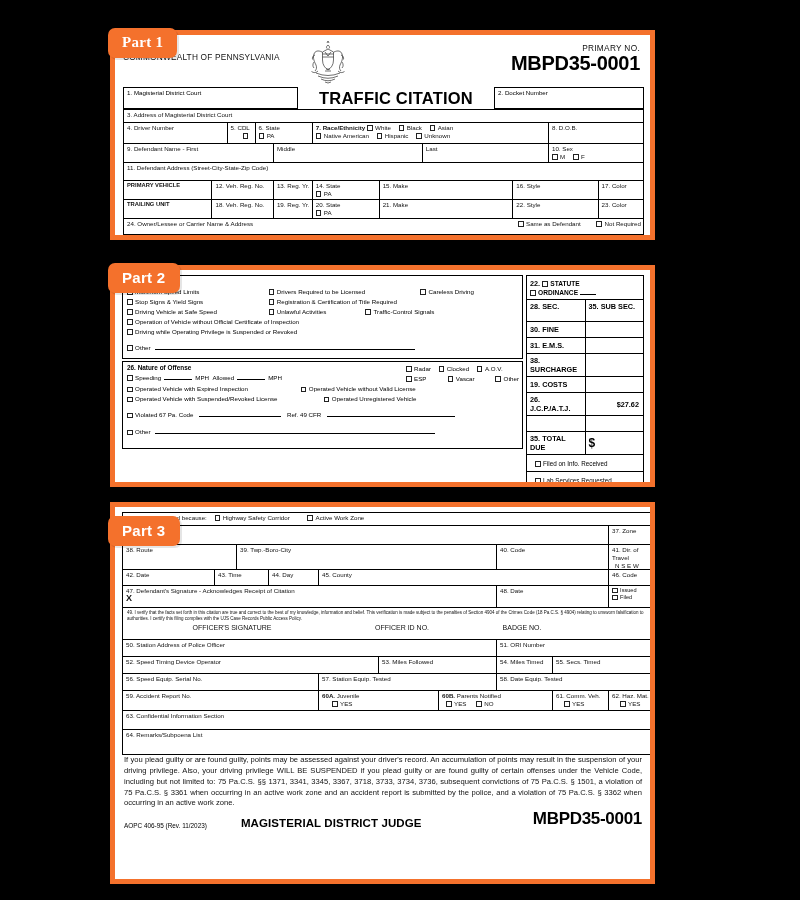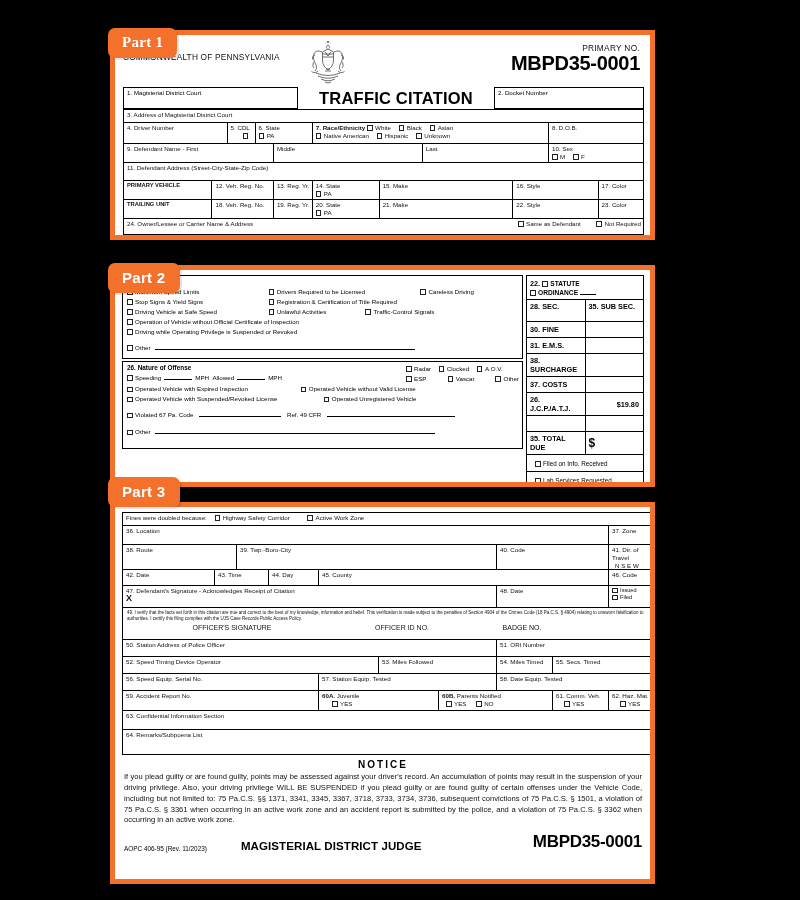--- a/index.html
+++ b/index.html
@@ -38,21 +38,21 @@
     letter-spacing:.3px;
     box-shadow:2px 2px 0 rgba(0,0,0,.10);
   }
 
   #part1 { left:110px; top:30px;  width:545px; height:210px; }
   #part2 { left:110px; top:265px; width:545px; height:222px; }
   #part3 { left:110px; top:502px; width:545px; height:382px; }
 
   #badge1 { left:108px; top:28px;font-family:Liberation Serif, serif; }
   #badge2 { left:108px; top:263px; }
-  #badge3 { left:108px; top:477px; }
+  #badge3 { left:108px; top:516px; }
 
   
   .frm { width:100%; border-collapse:collapse; table-layout:fixed; }
   .frm td {
     border:1px solid #000;
     vertical-align:top;
     padding:1px 2px 0 3px;
     font-size:6.2px;
     line-height:1.25;
     height:13px;
@@ -108,21 +108,21 @@
 
   
   .p3wrap { padding:5px 6px 5px 7px; }
   .dbl { font-size:6.3px; padding:2px 3px; }
   .sigx { font-weight:bold; font-size:9px; line-height:.8; }
   .verify { font-size:4.5px; line-height:1.3; }
   .sigcols { display:flex; font-size:7px; font-weight:normal; margin-top:2px; }
 
   .notice { text-align:center; font-size:10px; font-weight:bold; letter-spacing:2px; margin:4px 0 2px 0;}
   .noticetxt { font-size:7.6px; line-height:1.42; text-align:justify; color:#111; padding:0 2px; }
-  .p3foot { display:flex; align-items:flex-end; margin-top:6px; padding:0 2px;}
+  .p3foot { display:flex; align-items:flex-end; padding:0 2px;}
   .aopc { font-size:6.4px; }
   .mdj { font-weight:bold; font-size:11.5px; margin-left:34px; letter-spacing:.1px;}
   .footcit { margin-left:auto; font-weight:bold; font-size:17px; letter-spacing:-0.3px;}
 </style>
 </head>
 <body>
 
 <div class="page">
 
   <div class="part" id="part1">
@@ -342,26 +342,26 @@
                 </tr>
             <tr>
                   <td>31. E.M.S.</td>
                   <td></td>
                 </tr>
             <tr>
                   <td>38. SURCHARGE</td>
                   <td></td>
                 </tr>
             <tr>
-                  <td>37. COSTS</td>
+                  <td>19. COSTS</td>
                   <td></td>
                 </tr>
             <tr>
                   <td>26. J.C.P./A.T.J.</td>
-                <td class="money-amt">$19.80</td>
+                <td class="money-amt">$27.62</td>
                 </tr>
             <tr>
                   <td></td>
                   <td></td>
                 </tr>
             <tr>
                   <td class="tot" style="height:21px">35. TOTAL DUE</td>
                 <td class="money-amt" style="text-align:left;font-size:12px">$</td>
                 </tr>
             <tr>
@@ -487,21 +487,20 @@
           </tr>
           <tr style="height:19px">
                 <td colspan="10">63. Confidential Information Section</td>
               </tr>
           <tr style="height:25px">
                 <td colspan="10">64. Remarks/Subpoena List</td>
               </tr>
         </tbody>
           </table>
 
-        <div class="notice">NOTICE</div>
         <div class="noticetxt">If you plead guilty or are found guilty, points may be assessed against your driver's record. An accumulation of points may result in the suspension of your driving privilege. Also, your driving privilege WILL BE SUSPENDED if you plead guilty or are found guilty of certain offenses under the Vehicle Code, including but not limited to: 75 Pa.C.S. §§ 1371, 3341, 3345, 3367, 3718, 3733, 3734, 3736, subsequent convictions of 75 Pa.C.S. § 1501, a violation of 75 Pa.C.S. § 3361 when occurring in an active work zone and an accident report is submitted by the police, and a violation of 75 Pa.C.S. § 3362 when occurring in an active work zone.</div>
 
         <div class="p3foot">
           <span class="aopc">AOPC 406-95 (Rev. 11/2023)</span>
           <span class="mdj">MAGISTERIAL DISTRICT JUDGE</span>
           <span class="footcit">MBPD35-0001</span>
         </div>
       </div>
     </div>
   </div>

